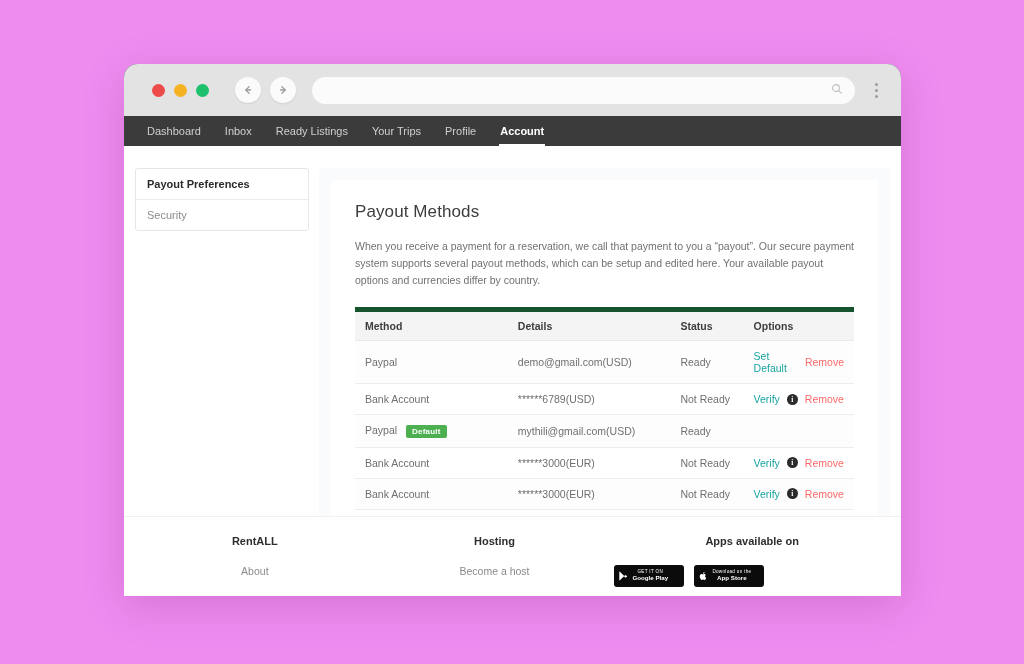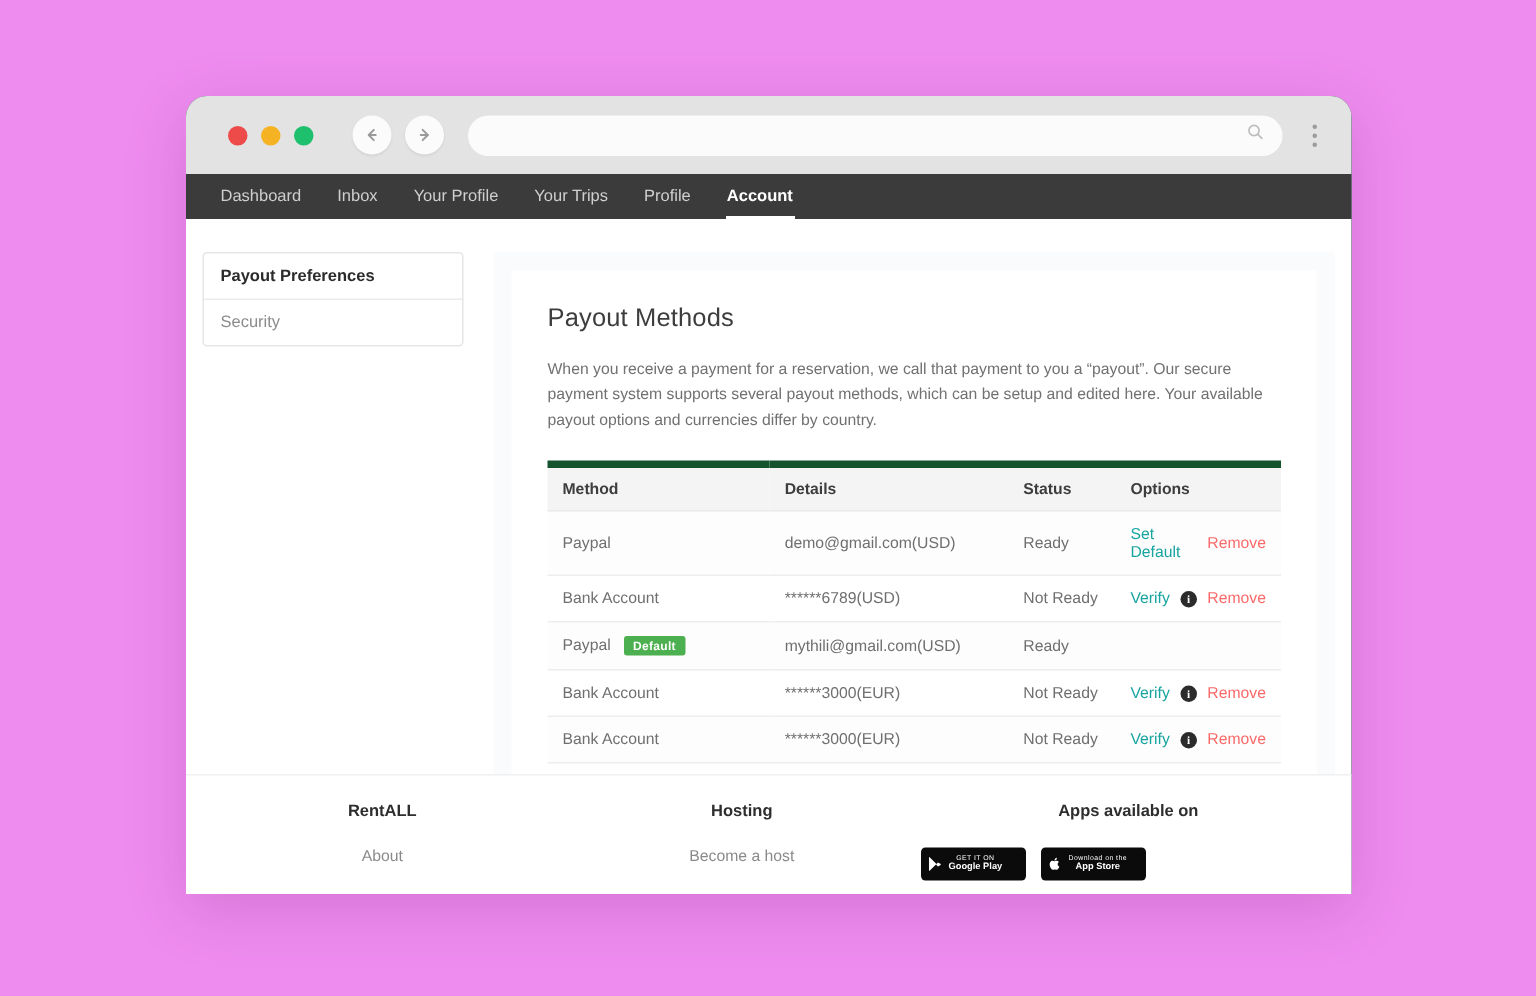--- a/index.html
+++ b/index.html
@@ -89,21 +89,21 @@
 
   
   .viewport{
     height:450px;
     background:#fff;
     position:relative;
   }
   .content{
     display:flex;
     padding:22px 11px 0 11px;
-    gap:20px;
+    gap:10px;
   }
 
   
   .sidebar{
     width:174px;
     border:1px solid #e6e6e6;
     border-radius:3px;
     background:#fff;
     overflow:hidden;
     flex:0 0 auto;
@@ -290,21 +290,21 @@
   </div>
 
   <div class="navbar">
     <div class="navtab">
         <span>Dashboard</span>
       </div>
     <div class="navtab">
         <span>Inbox</span>
       </div>
     <div class="navtab">
-        <span>Your Profile</span>
+        <span>Ready Listings</span>
       </div>
     <div class="navtab">
         <span>Your Trips</span>
       </div>
     <div class="navtab">
         <span>Profile</span>
       </div>
     <div class="navtab active">
         <span>Account</span>
       </div>

